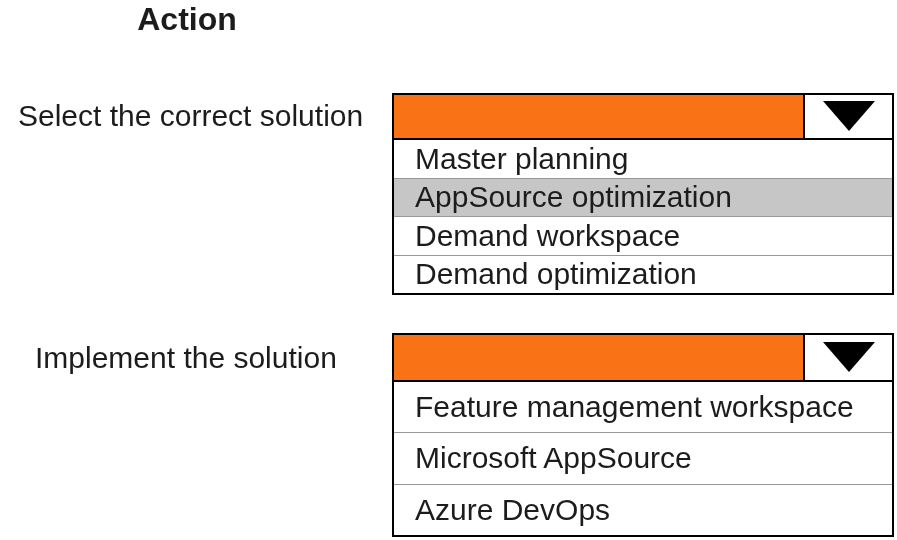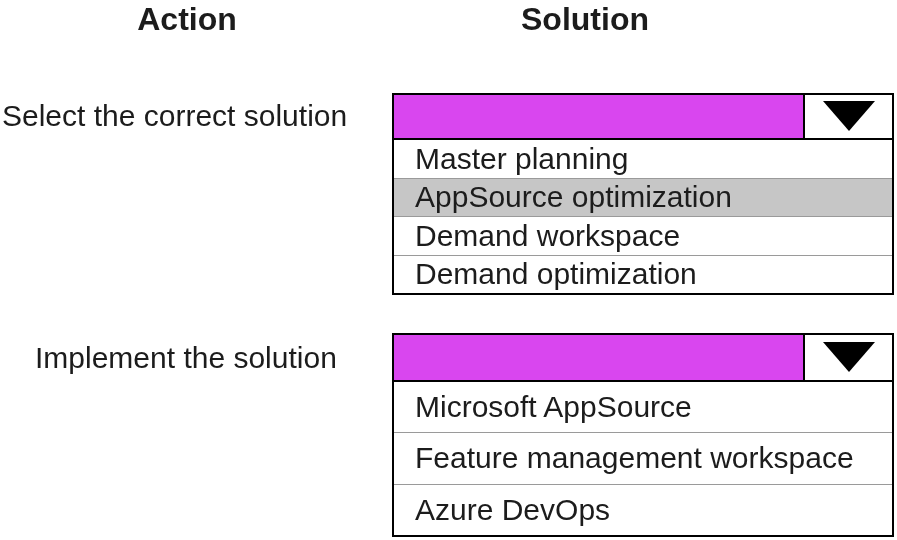--- a/index.html
+++ b/index.html
@@ -27,30 +27,30 @@
   }
   #hdr-action { left: 87px; width: 200px; }
   #hdr-solution { left: 485px; width: 200px; }
 
   .action-label {
     position: absolute;
     font-size: 30px;
     color: #1c1c1c;
     white-space: nowrap;
   }
-  #label-select { left: 2px; top: 99px; }
+  #label-select { left: 18px; top: 99px; }
   #label-implement { left: 35px; top: 341px; }
 
   .dropdown {
     position: absolute;
     left: 392px;
     width: 502px;
     box-sizing: border-box;
     border: 2px solid #000000;
-    background: #d946ef;
+    background: #f97316;
     display: flex;
     flex-direction: column;
   }
   #dropdown-1 { top: 93px; height: 202px; }
   #dropdown-2 { top: 333px; height: 204px; }
 
   .dd-header {
     display: flex;
     flex: 0 0 auto;
     border-bottom: 2px solid #000000;
@@ -103,21 +103,20 @@
   .option + .option { border-top: 1px solid #9a9a9a; }
   .option[data-highlighted="true"] { background: #c6c6c6; }
 </style>
 </head>
 <body>
 
 <div id="screen">
 
   <div class="col-header" id="hdr-action">Action</div>
 
-  <div class="col-header" id="hdr-solution">Solution</div>
 
   <div class="action-label" id="label-select">Select the correct solution</div>
 
   <div class="action-label" id="label-implement">Implement the solution</div>
 
   <div class="dropdown" id="dropdown-1">
     <div class="dd-header">
       <div class="dd-value"></div>
       <div class="dd-arrow-btn">
         <div class="caret-down"></div>
@@ -132,19 +131,19 @@
   </div>
 
   <div class="dropdown" id="dropdown-2">
     <div class="dd-header">
       <div class="dd-value"></div>
       <div class="dd-arrow-btn">
         <div class="caret-down"></div>
       </div>
     </div>
     <div class="dd-options">
+      <div class="option" data-highlighted="false">Feature management workspace</div>
       <div class="option" data-highlighted="false">Microsoft AppSource</div>
-      <div class="option" data-highlighted="false">Feature management workspace</div>
       <div class="option" data-highlighted="false">Azure DevOps</div>
     </div>
   </div>
 
 </div>
 
 </body></html>

